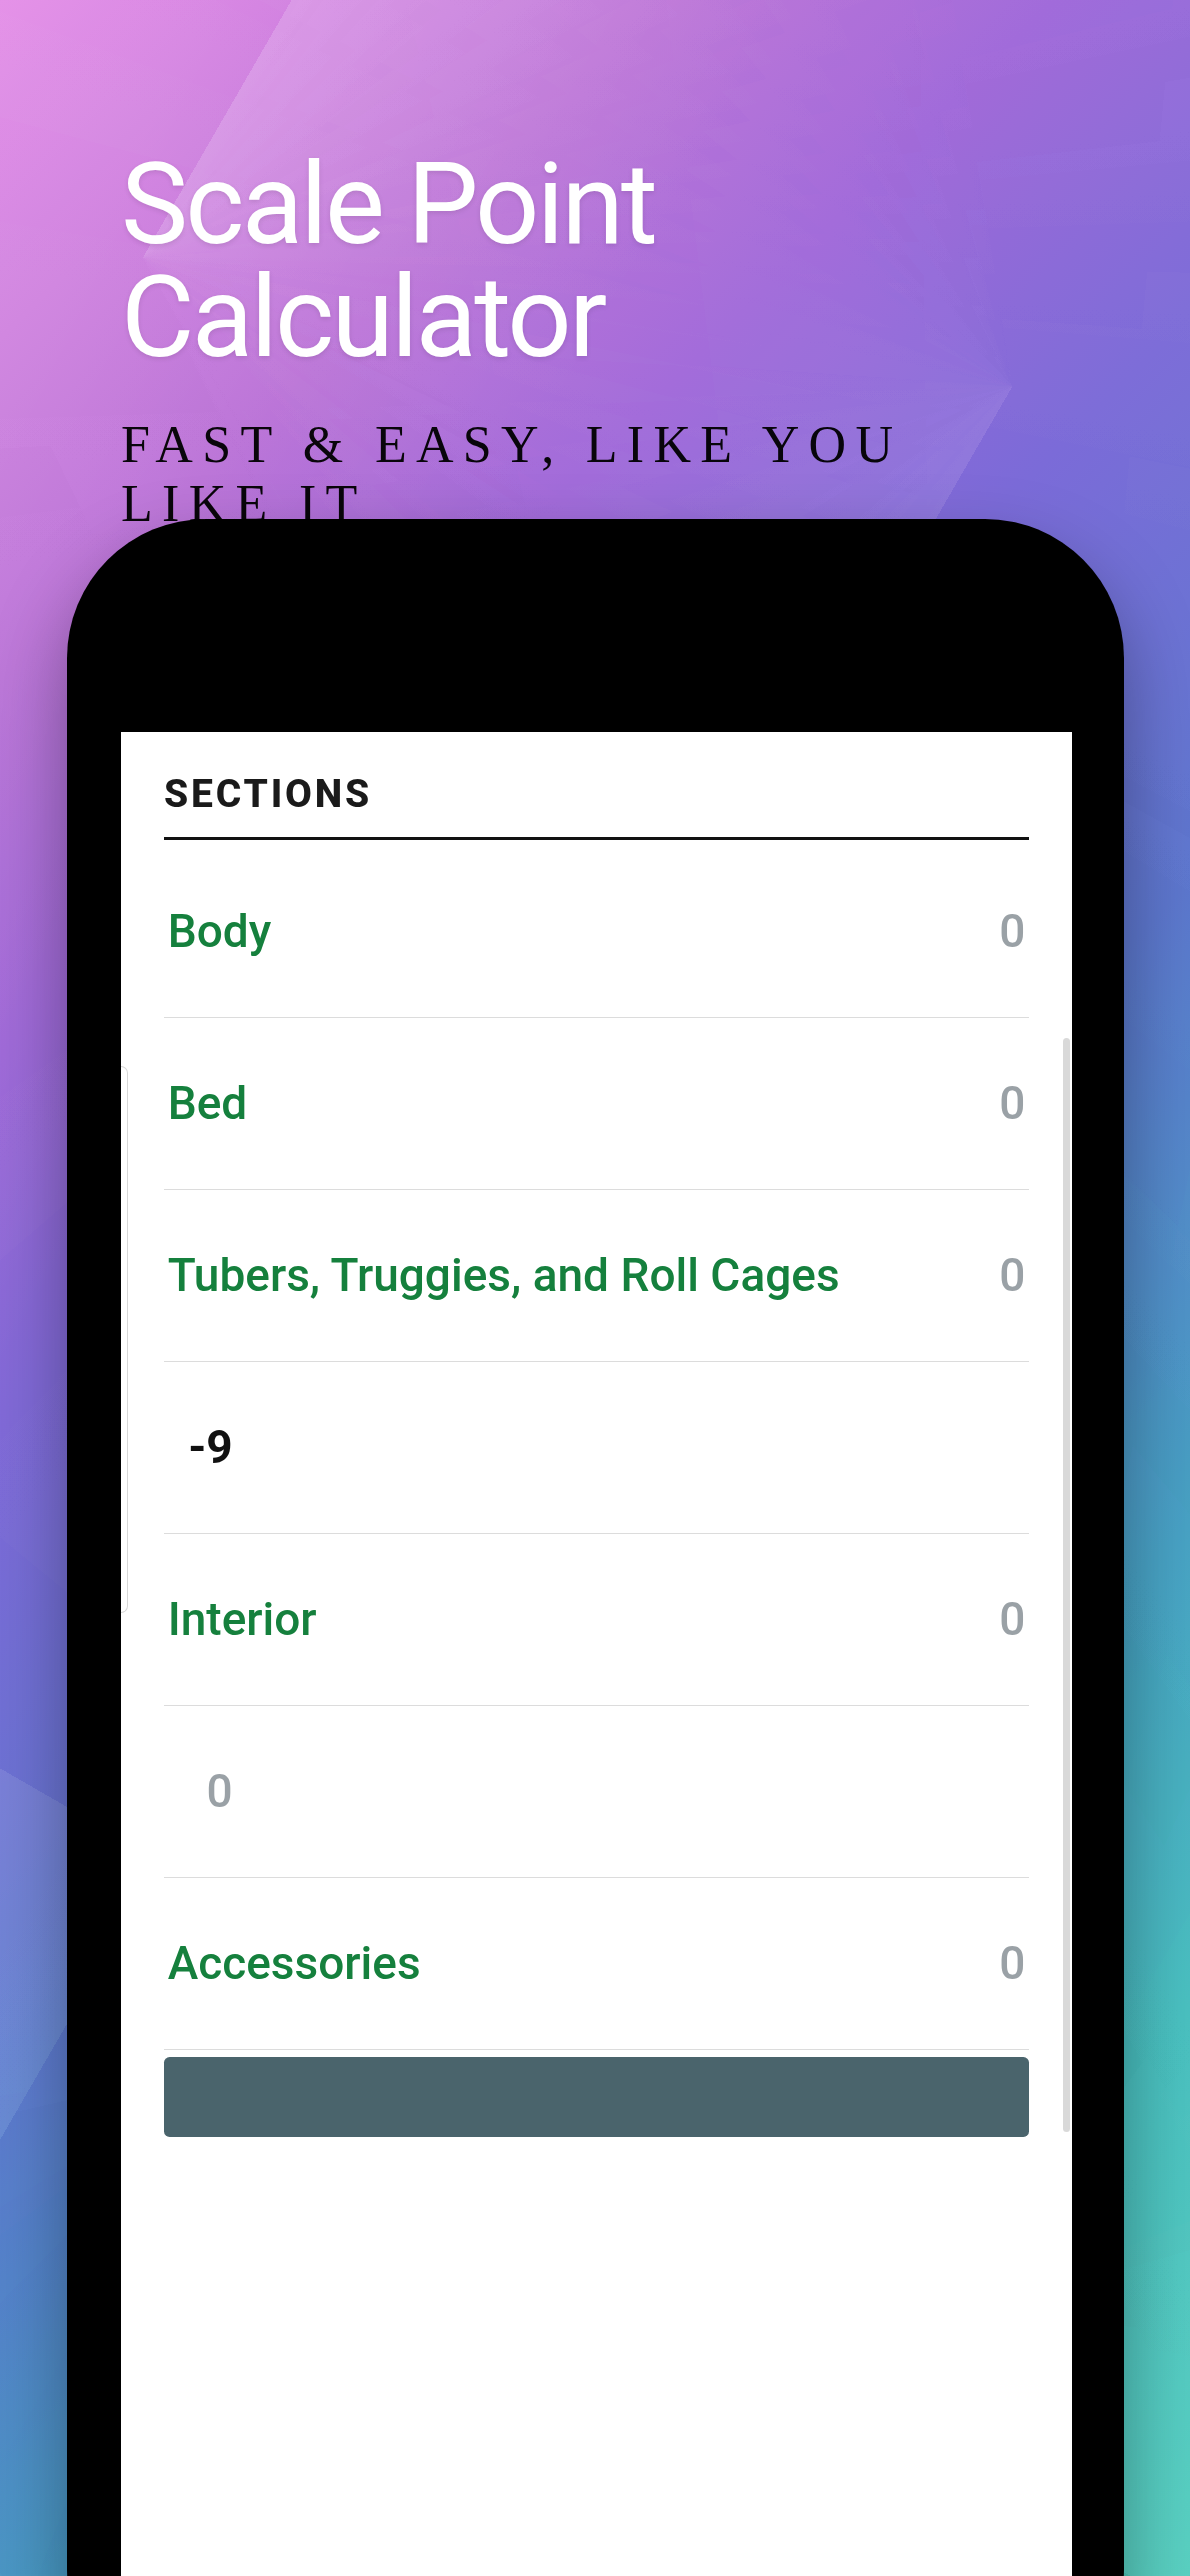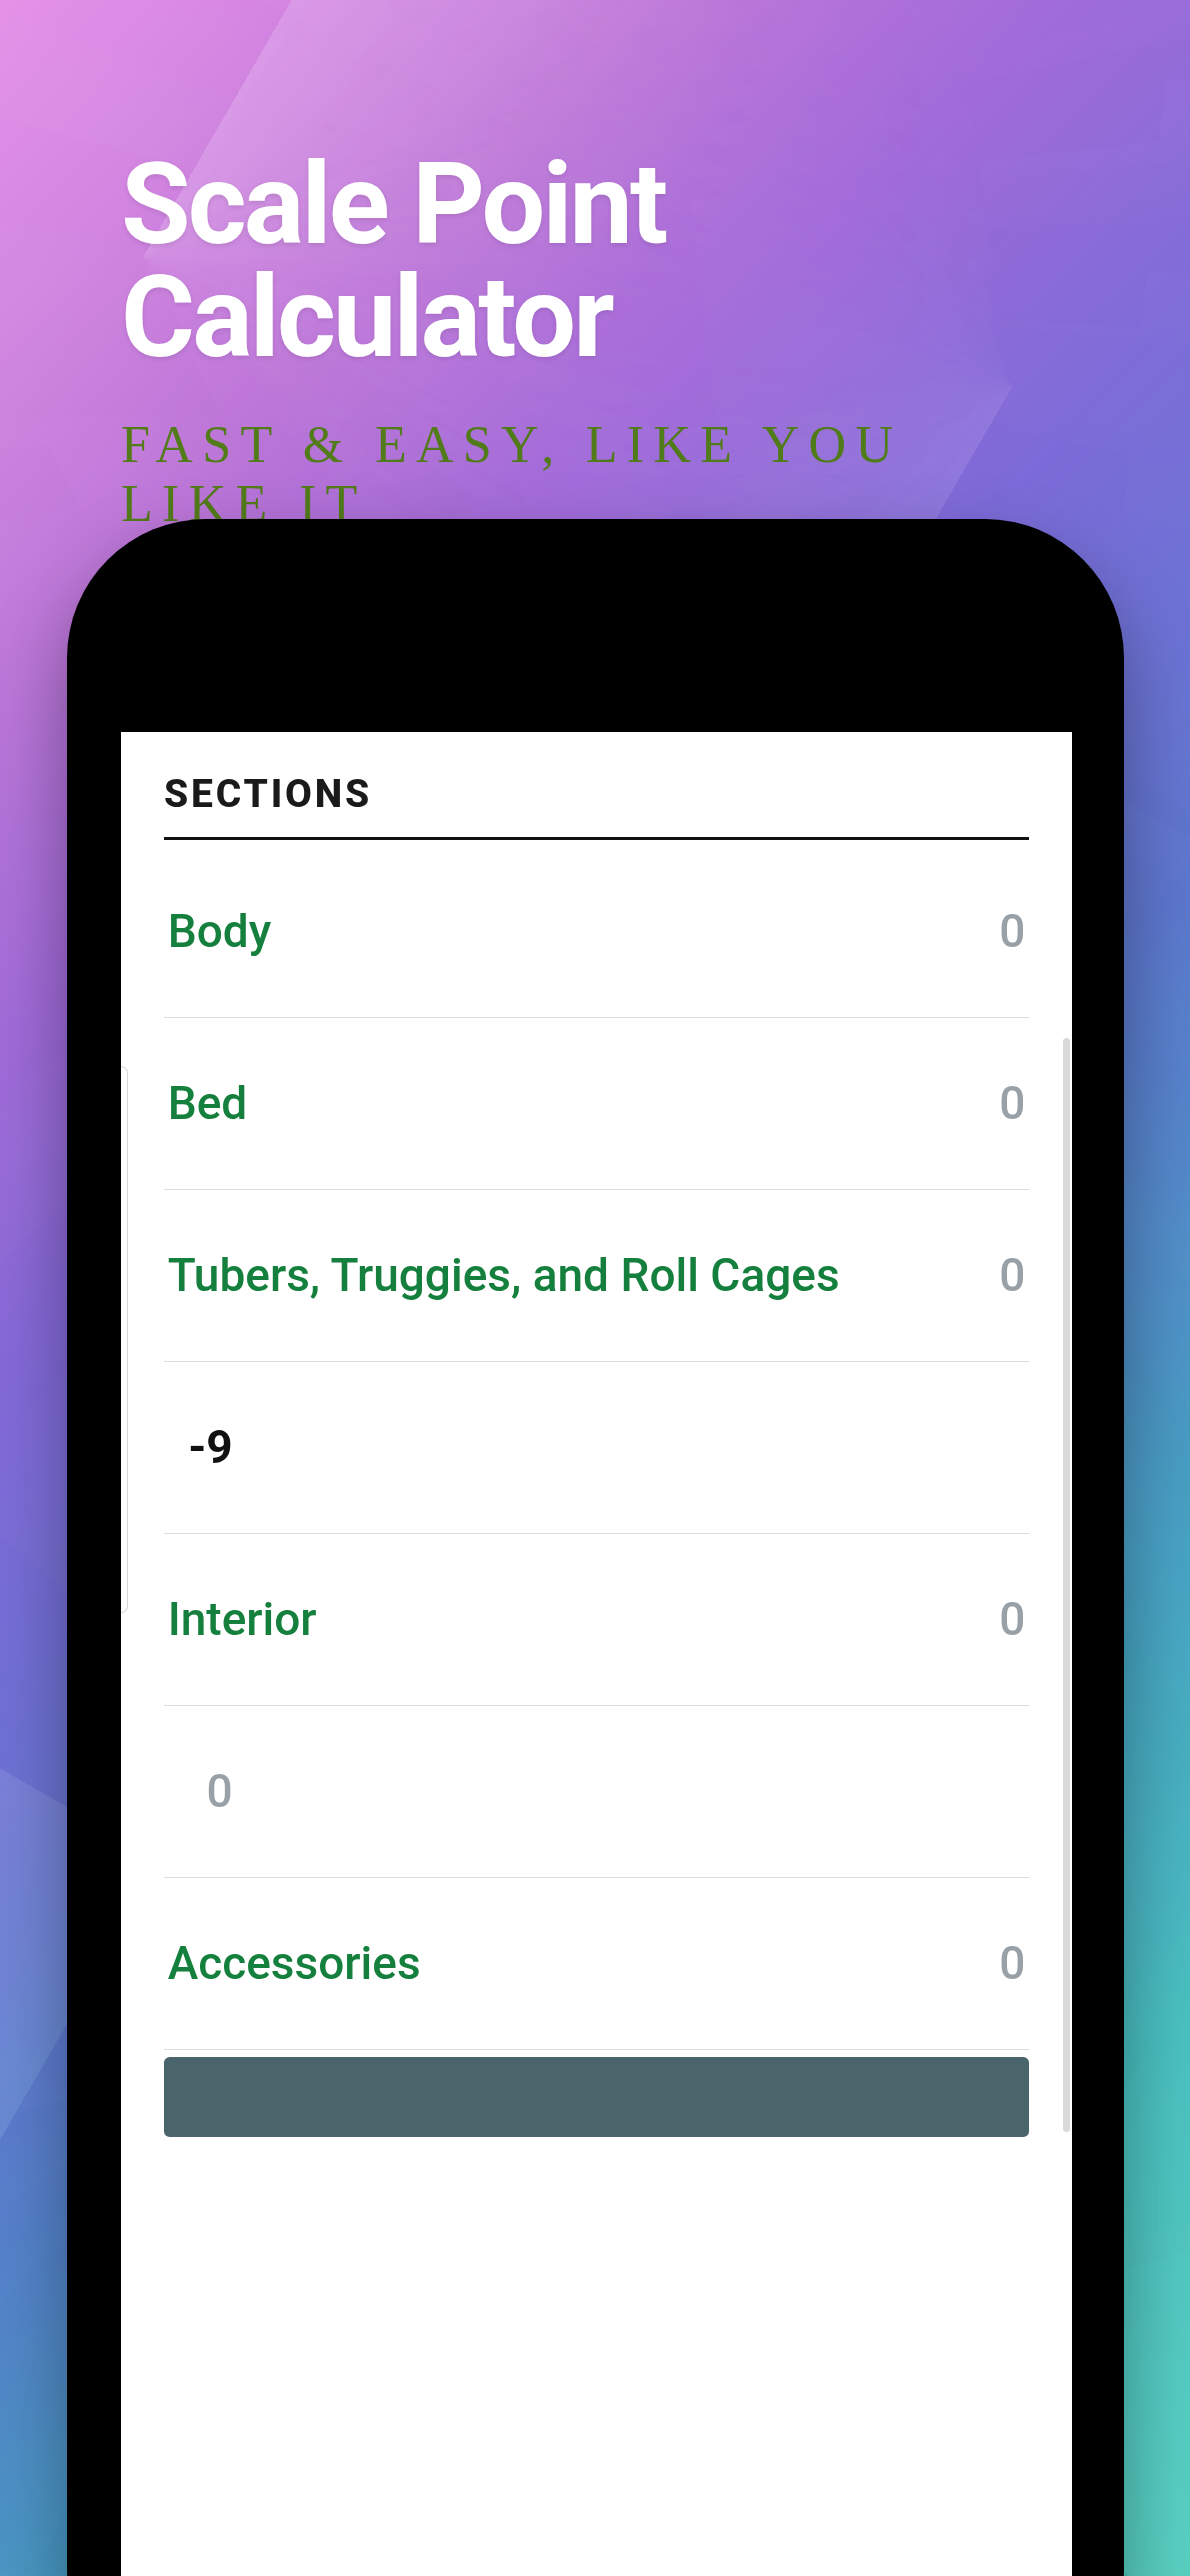--- a/index.html
+++ b/index.html
@@ -37,33 +37,33 @@
   }
   .hero {
     position:absolute;
     top: 148px;
     left: 0; right: 0;
     text-align: left;
     padding: 0 121px;
     color: #fff;
   }
   .hero h1 {
-    font-weight: 700;
+    font-weight: 400;
     font-size: 113px;
     letter-spacing: -2.8px;
     line-height: 1.0;
     text-shadow: 0 1.9px 5.6px rgba(0,0,0,0.10);
   }
   .hero .tag {
     margin-top: 41px;
     font-family: Georgia, 'Times New Roman', serif;
     font-weight: 400;
     font-size: 52px;
     letter-spacing: 9.3px;
-    color: #4d7c0f;
+    color: #000000;
     opacity: 0.95;
   }
   
   .device {
     position:absolute;
     left: 67px;
     top: 519px;
     width: 1057px;
     height: 2188px;
     background: #000;

